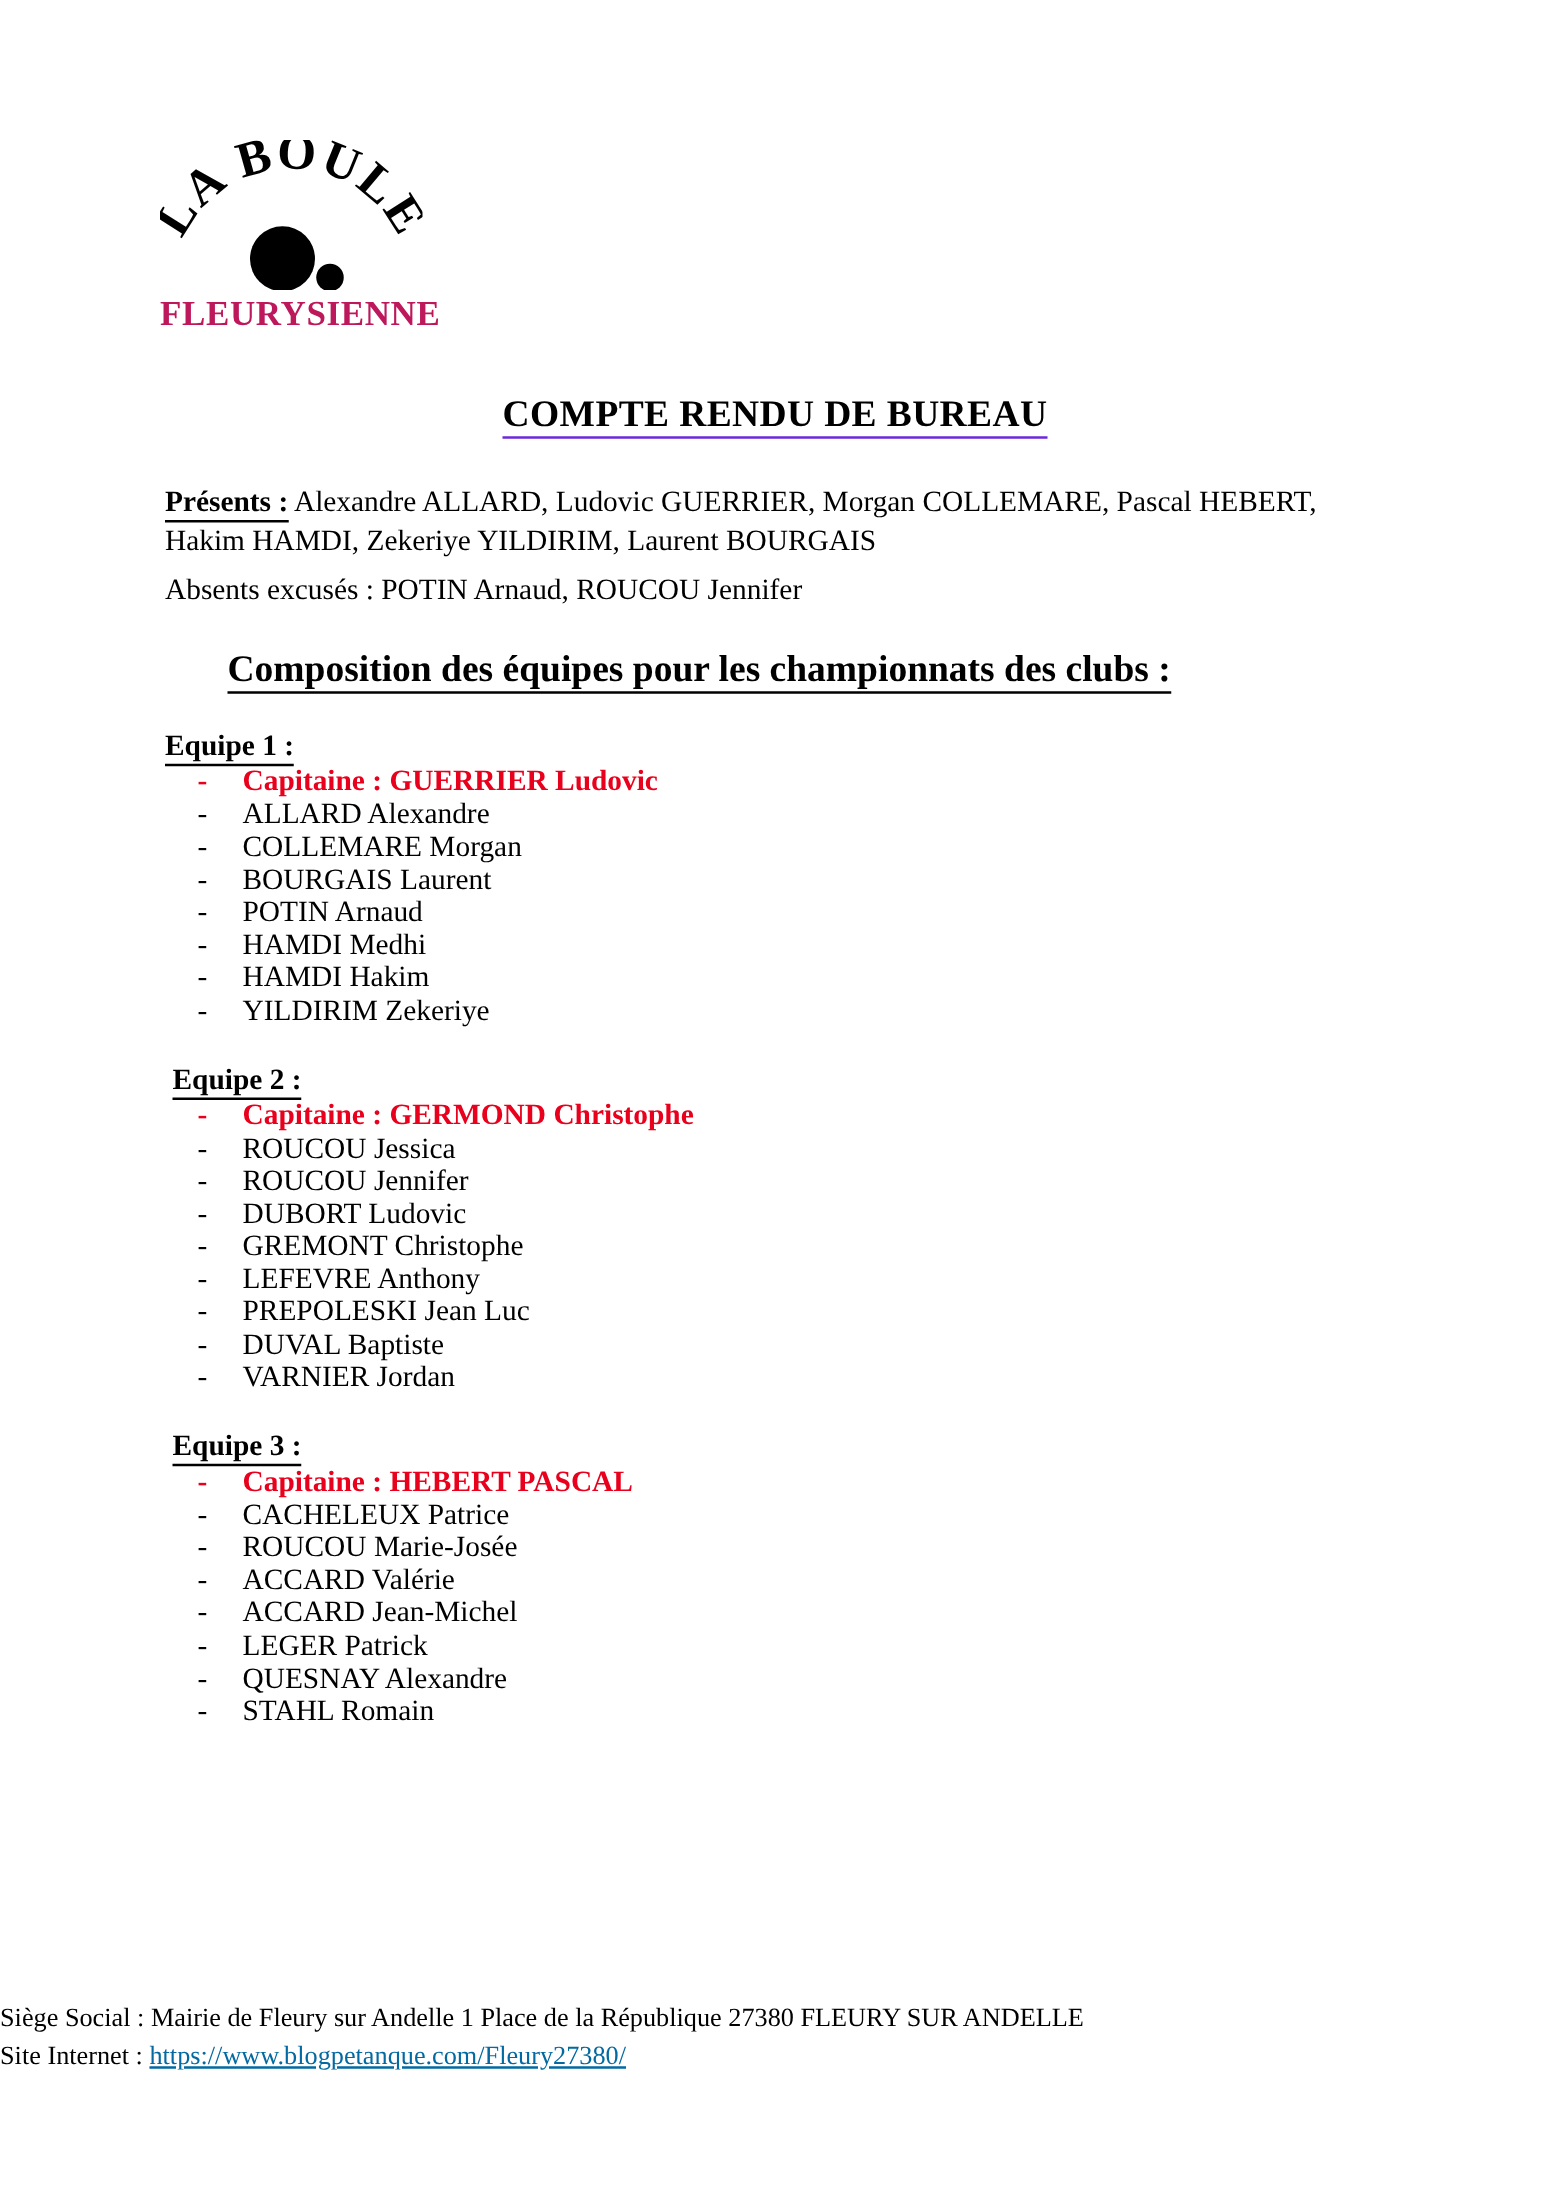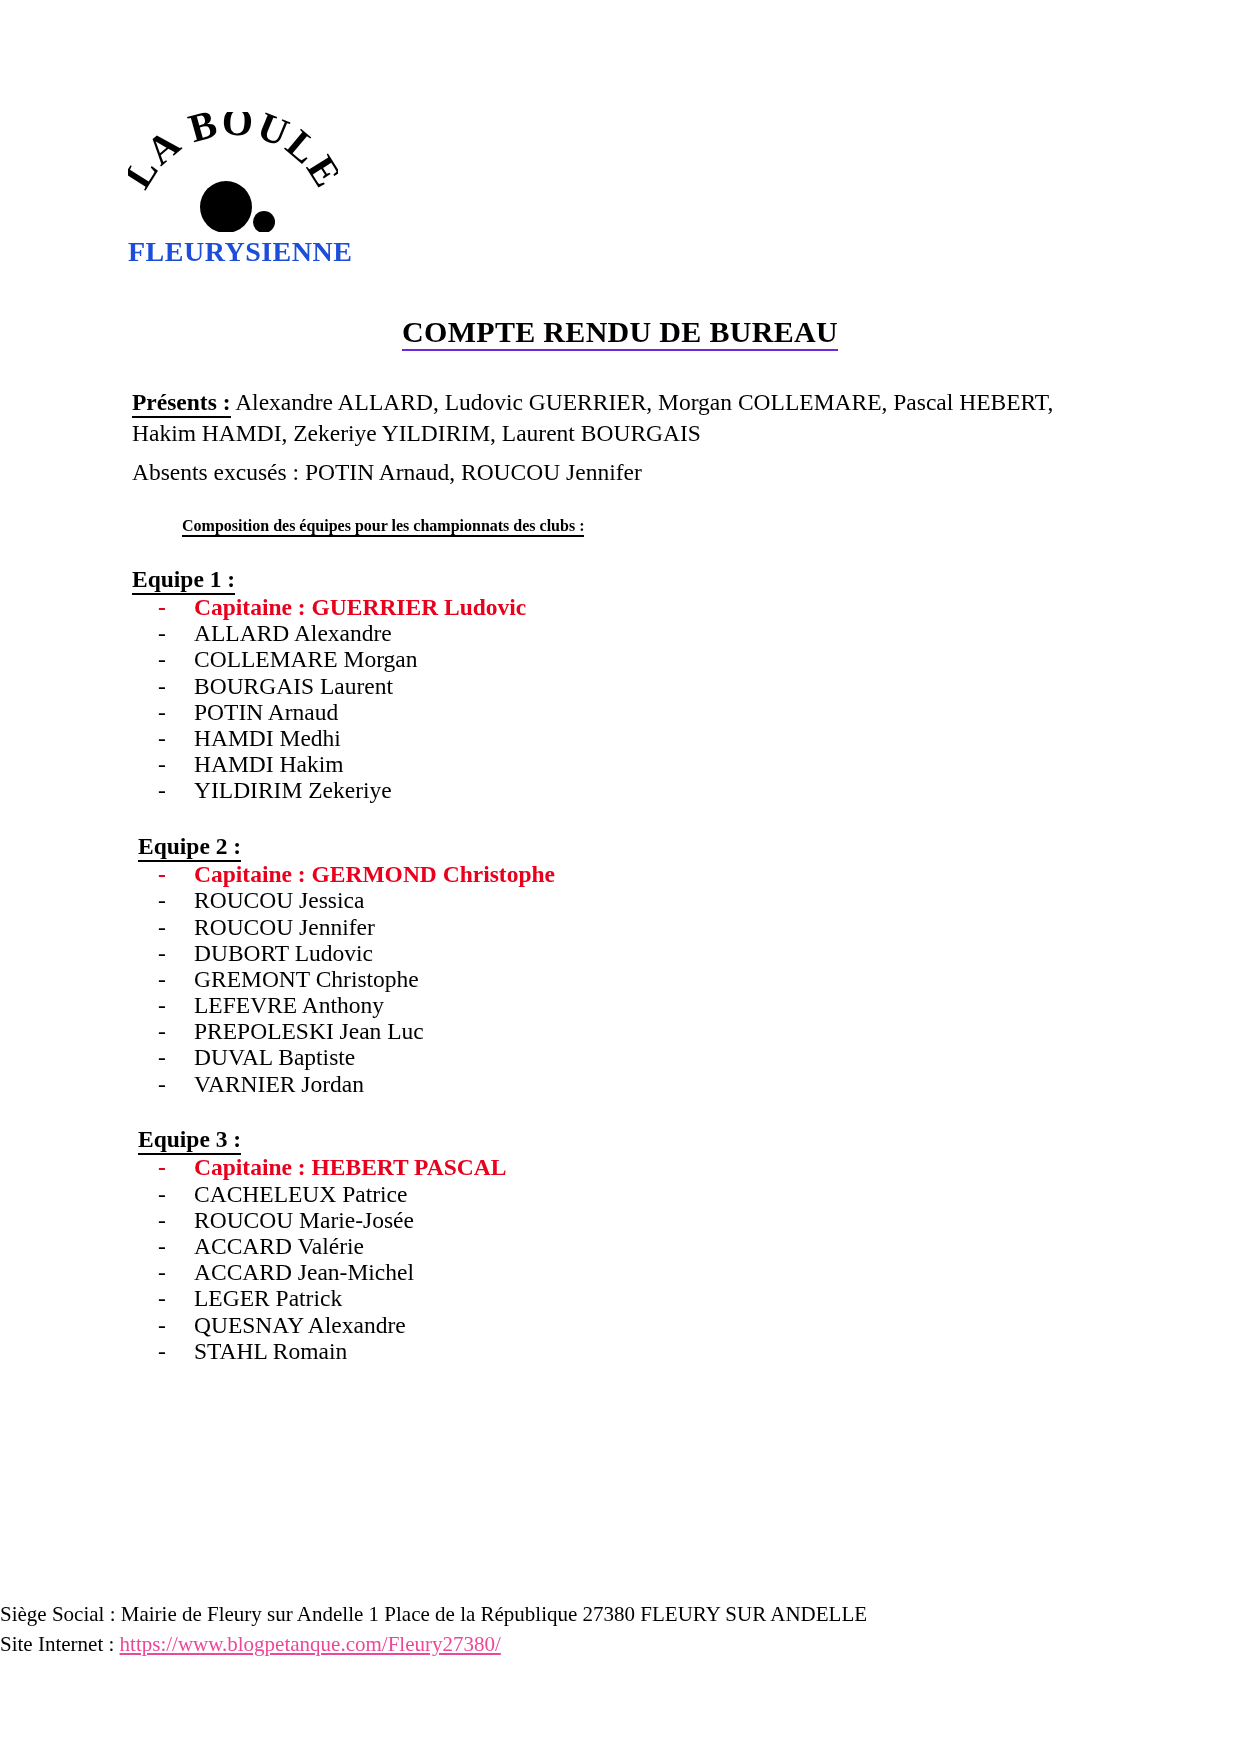--- a/index.html
+++ b/index.html
@@ -36,21 +36,21 @@
     height: 120px;
   }
   .logo-wordmark {
     position: absolute;
     left: 0px;
     top: 124px;
     font-family: "Liberation Serif", "DejaVu Serif", serif;
     font-weight: bold;
     font-size: 28px;
     letter-spacing: 0.5px;
-    color: #1d4ed8;
+    color: #be185d;
     white-space: nowrap;
   }
 
   
   .doc-title {
     position: absolute;
     left: 0;
     top: 315px;
     width: 1240px;
     text-align: center;
@@ -90,21 +90,21 @@
     font-weight: bold;
   }
   .lbl-bold-u > span {
     border-bottom: 2px solid #000;
     padding-bottom: 1px;
   }
   .section-heading {
     margin-top: 28px;
     margin-left: 50px;
     font-weight: bold;
-    font-size: 16px;
+    font-size: 30px;
   }
   .section-heading span.u {
     border-bottom: 2px solid #000;
     padding-bottom: 1px;
   }
 
   
   .team {
     margin-top: 27px;
   }
@@ -157,21 +157,21 @@
     font-size: 21px;
     line-height: 1.42;
   }
   .footer-line1 {
     white-space: nowrap;
   }
   .footer-line2 {
     white-space: nowrap;
   }
   .footer-url {
-    color: #ec4899;
+    color: #0369a1;
     text-decoration: underline;
   }
 </style>
 </head>
 <body>
 
 <div class="page">
 
   <div class="logo-block">
     <svg class="logo-arch" viewBox="0 0 210 120">

